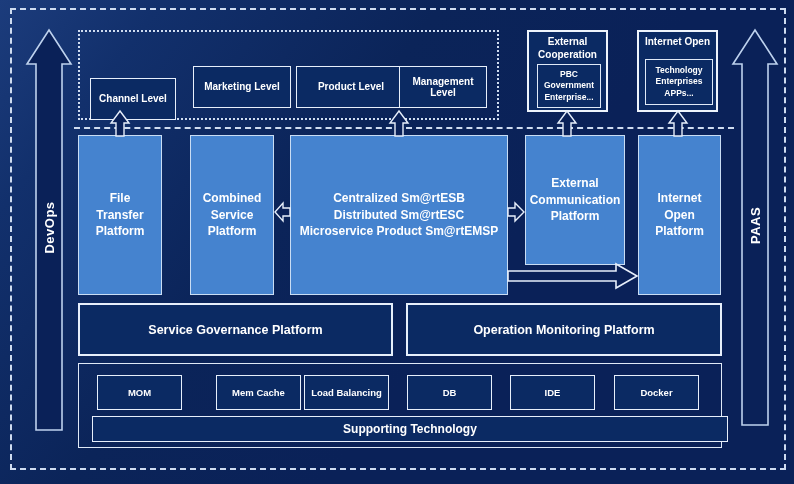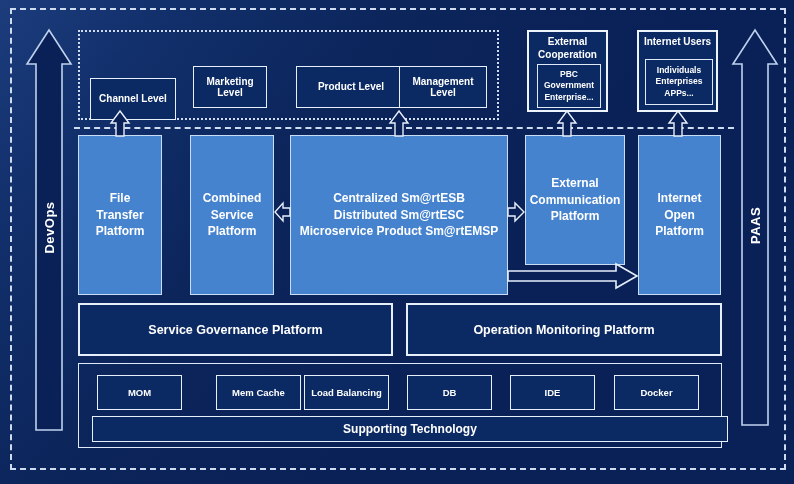--- a/index.html
+++ b/index.html
@@ -16,21 +16,21 @@
   .outer-frame{left:10px;top:8px;width:776px;height:462px;border:2px dashed #cfdcf0;}
   
   .levels-frame{left:78px;top:30px;width:421px;height:90px;border:2px dotted #cfdcf0;}
   
   .dark-box{
     background:#0b2a63;border:2px solid #e7effb;
     display:flex;align-items:center;justify-content:center;text-align:center;
     font-weight:bold;
   }
   .level-box{top:66px;height:42px;font-size:10px;line-height:1.15;border-width:1.5px;}
-  .lv0{left:90px;width:86px;margin-top:12px;} .lv1{left:193px;width:74px;}
+  .lv0{left:90px;width:86px;margin-top:12px;} .lv1{left:193px;width:98px;}
   .lv2{left:296px;width:110px;} .lv3{left:399px;width:88px;}
   
   .tr-box{background:#0b2a63;border:2px solid #eef4fc;text-align:center;font-weight:bold;}
   .ext-coop{left:527px;top:30px;width:81px;height:82px;}
   .inet-users{left:637px;top:30px;width:81px;height:82px;}
   .tr-title{margin-top:4px;font-size:10px;line-height:1.25;font-weight:bold;}
   .tr-inner{
     position:absolute;box-sizing:border-box;background:transparent;
     border:1.5px solid #dfe9f7;display:flex;flex-direction:column;
     align-items:center;justify-content:center;font-size:8.5px;line-height:1.3;font-weight:bold;
@@ -99,23 +99,23 @@
       <div>External</div>
       <div>Cooperation</div>
     </div>
     <div class="tr-inner">
       <div>PBC Government</div>
       <div>Enterprise...</div>
     </div>
   </div>
 
   <div class="abs tr-box inet-users z3">
-    <div class="tr-title">Internet Users</div>
+    <div class="tr-title">Internet Open</div>
     <div class="tr-inner">
-      <div>Individuals</div>
+      <div>Technology</div>
       <div>Enterprises</div>
       <div>APPs...</div>
     </div>
   </div>
 
   <div class="abs blue-box p-file z3">
     <span>File Transfer Platform</span>
   </div>
   <div class="abs blue-box p-comb z3">
     <span>Combined Service Platform</span>

